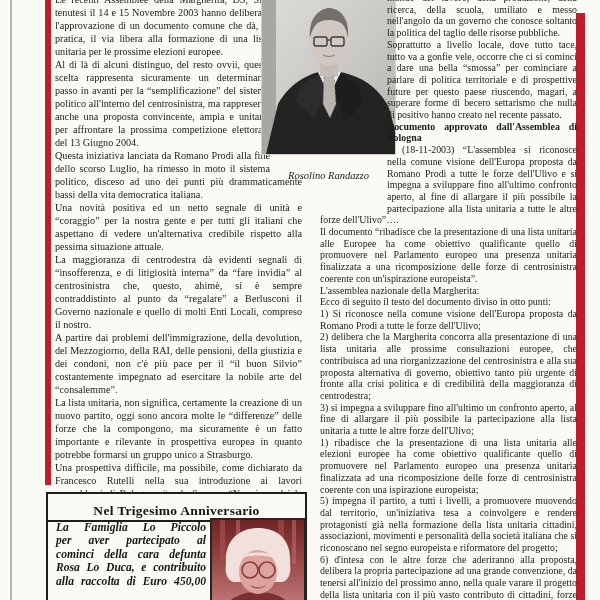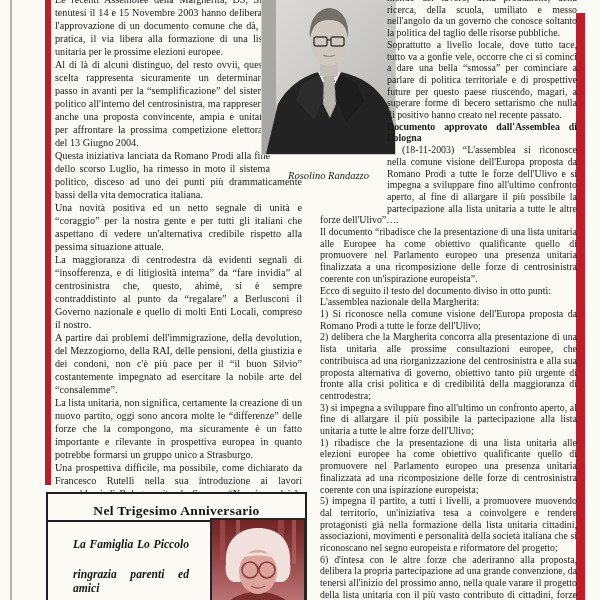--- a/index.html
+++ b/index.html
@@ -36,21 +36,21 @@
   }
   .memorial-title{
     margin:4px;padding-top:5px;text-align:center;font-weight:bold;font-size:13.5px;
     letter-spacing:.3px;color:#141414;
   }
   .memorial-divider{position:absolute;left:0;right:0;top:26px;border-top:2px solid #1e1e1e;}
   .memorial-message{
     position:absolute;left:8px;top:27px;width:150px;
     font-weight:bold;font-style:italic;font-size:11.6px;line-height:13.4px;color:#161616;
   }
-  .mem-line{margin:17px;text-align:justify;text-align-last:justify;font-style:italic;}
+  .mem-line{margin:0;text-align:justify;text-align-last:justify;font-style:italic;}
   .memorial-photo{
     position:absolute;left:162px;top:24px;width:92px;height:96px;
     border:2px solid #262626;overflow:hidden;
   }
   .memorial-photo svg{display:block;width:100%;height:100%;}
 </style>
 </head>
 <body>
 
 <div id="page">
@@ -107,36 +107,35 @@
   </div>
   <div class="portrait-caption">Rosolino Randazzo</div>
 
   <div class="col col-right">
     <div class="wrap-spacer"></div>
   <p class="para">mondo del lavoro, della produzione, della ricerca, della scuola, umiliato e messo nell'angolo da un governo che conosce soltanto la politica del taglio delle risorse pubbliche.</p>
       <p class="para">Soprattutto a livello locale, dove tutto tace, tutto va a gonfie vele, occorre che ci si cominci a dare una bella “smossa” per cominciare a parlare di politica territoriale e di prospettive future per questo paese riuscendo, magari, a superare forme di becero settarismo che nulla di positivo hanno creato nel recente passato.</p>
       <p class="para bold">Documento approvato dall'Assemblea di Bologna</p>
       <p class="para indent">(18-11-2003) “L'assemblea si riconosce nella comune visione dell'Europa proposta da Romano Prodi a tutte le forze dell'Ulivo e si impegna a sviluppare fino all'ultimo confronto aperto, al fine di allargare il più possibile la partecipazione alla lista unitaria a tutte le altre forze dell'Ulivo”….</p>
       <p class="para">Il documento “ribadisce che la presentazione di una lista unitaria alle Europee ha come obiettivo qualificante quello di promuovere nel Parlamento europeo una presenza unitaria finalizzata a una ricomposizione delle forze di centrosinistra coerente con un'ispirazione europeista”.</p>
+      <p class="para">L'assemblea nazionale della Margherita:</p>
       <p class="para">Ecco di seguito il testo del documento diviso in otto punti:</p>
-      <p class="para">L'assemblea nazionale della Margherita:</p>
       <p class="para">1) Si riconosce nella comune visione dell'Europa proposta da Romano Prodi a tutte le forze dell'Ulivo;</p>
       <p class="para">2) delibera che la Margherita concorra alla presentazione di una lista unitaria alle prossime consultazioni europee, che contribuisca ad una riorganizzazione del centrosinistra e alla sua proposta alternativa di governo, obiettivo tanto più urgente di fronte alla crisi politica e di credibilità della maggioranza di centrodestra;</p>
       <p class="para">3) si impegna a sviluppare fino all'ultimo un confronto aperto, al fine di allargare il più possibile la partecipazione alla lista unitaria a tutte le altre forze dell'Ulivo;</p>
       <p class="para">1) ribadisce che la presentazione di una lista unitaria alle elezioni europee ha come obiettivo qualificante quello di promuovere nel Parlamento europeo una presenza unitaria finalizzata ad una ricomposizione delle forze di centrosinistra coerente con una ispirazione europeista;</p>
       <p class="para">5) impegna il partito, a tutti i livelli, a promuovere muovendo dal territorio, un'iniziativa tesa a coinvolgere e rendere protagonisti già nella formazione della lista unitaria cittadini, associazioni, movimenti e personalità della società italiana che si riconoscano nel segno europeista e riformatore del progetto;</p>
       <p class="para">6) d'intesa con le altre forze che aderiranno alla proposta, delibera la propria partecipazione ad una grande convenzione, da tenersi all'inizio del prossimo anno, nella quale varare il progetto della lista unitaria con il più vasto contributo di cittadini, forze sociali e forze politiche;</p>
     </div>
 
   <div class="memorial">
     <div class="memorial-title">Nel Trigesimo Anniversario</div>
     <div class="memorial-divider"></div>
     <div class="memorial-message">
         <p class="mem-line">La Famiglia Lo Piccolo</p>
-        <p class="mem-line">ringrazia parenti ed amici</p>
         <p class="mem-line">per aver partecipato al</p>
         <p class="mem-line">cominci della cara defunta</p>
         <p class="mem-line">Rosa Lo Duca, e contribuito</p>
         <p class="mem-line">alla raccolta di Euro 450,00</p>
       </div>
     <div class="memorial-photo">
       <svg viewBox="0 0 92 96" preserveAspectRatio="none">
         <defs>
           <linearGradient id="mbg" x1="0" y1="0" x2="0" y2="1">
             <stop offset="0" stop-color="#6f2424"></stop>

